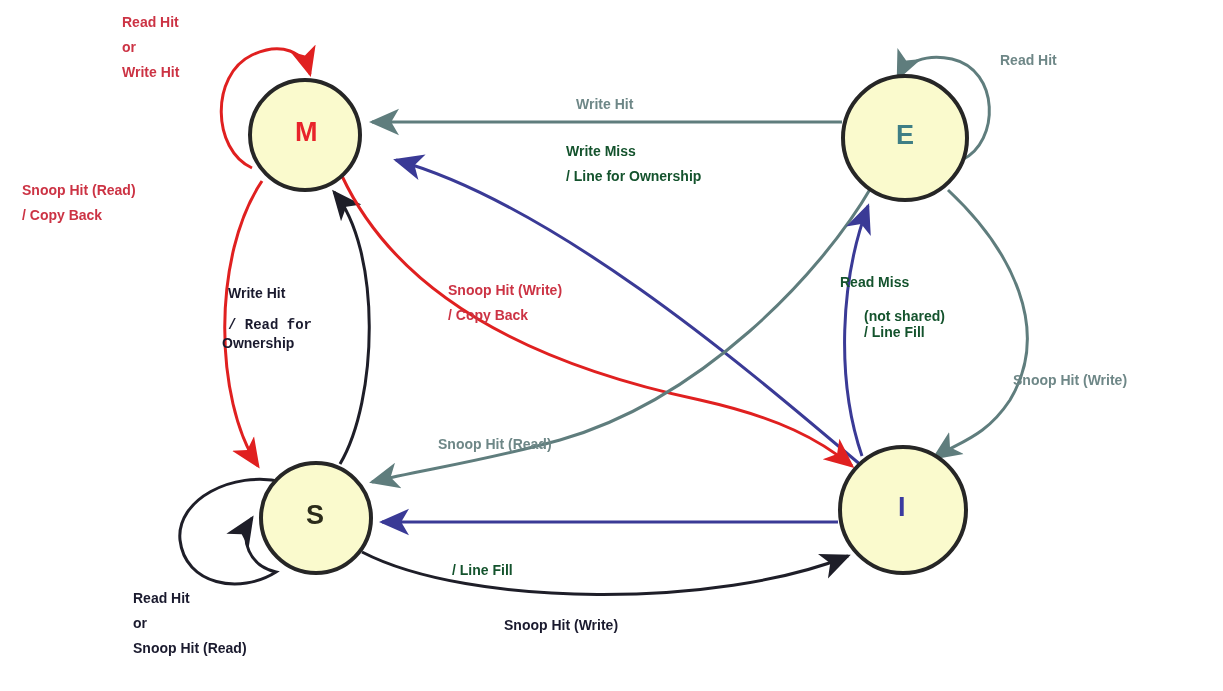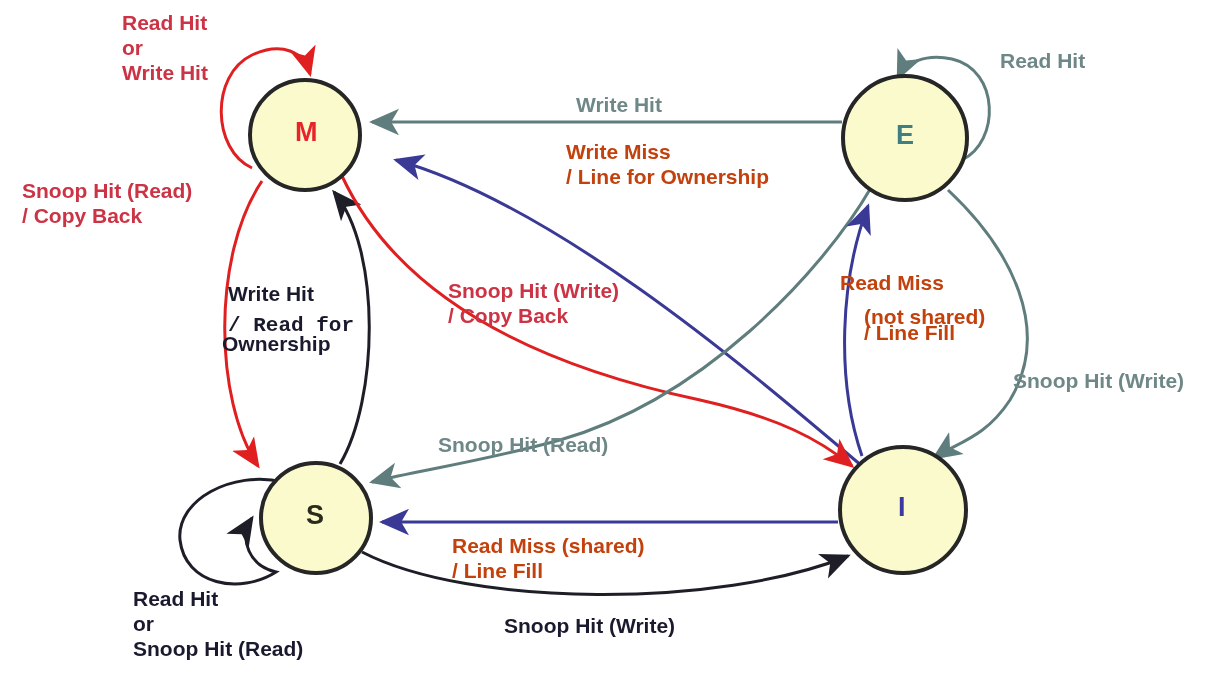--- a/index.html
+++ b/index.html
@@ -1,25 +1,25 @@
 <!DOCTYPE html>
 <html><head>
 <meta charset="utf-8">
 <title>MESI State Diagram</title>
 <style>
   html,body{margin:0;padding:0;background:#ffffff;}
   body{width:1223px;height:691px;overflow:hidden;
        font-family:"Liberation Sans","DejaVu Sans",sans-serif;}
   #canvas{position:relative;width:1223px;height:691px;background:#fff;}
   svg.layer{position:absolute;left:0;top:0;width:1223px;height:691px;}
-  .lbl{position:absolute;font-weight:bold;font-size:21px;line-height:25px;
+  .lbl{position:absolute;font-weight:bold;font-size:14px;line-height:25px;
        white-space:pre;letter-spacing:0px;}
   .c-red{color:#CC3344;}
   .c-teal{color:#6E8787;}
-  .c-purple{color:#c2410c;}
+  .c-purple{color:#14532d;}
   .c-black{color:#1A1A2E;}
   .node-txt{font-weight:bold;font-size:27px;}
 </style>
 </head>
 <body>
 
 <div id="canvas">
 
   <svg class="layer" viewBox="0 0 1223 691" xmlns="http://www.w3.org/2000/svg">
     <defs>
@@ -105,21 +105,20 @@
   <div class="lbl c-red" style="left:448px;top:303px;">/ Copy Back</div>
 
   <div class="lbl c-purple" style="left:840px;top:270px;">Read Miss</div>
   <div class="lbl c-purple" style="left:864px;top:304px;">(not shared)</div>
   <div class="lbl c-purple" style="left:864px;top:320px;">/ Line Fill</div>
 
   <div class="lbl c-teal" style="left:1013px;top:368px;">Snoop Hit (Write)</div>
 
   <div class="lbl c-teal" style="left:438px;top:432px;">Snoop Hit (Read)</div>
 
-  <div class="lbl c-purple" style="left:452px;top:533px;">Read Miss (shared)</div>
   <div class="lbl c-purple" style="left:452px;top:558px;">/ Line Fill</div>
 
   <div class="lbl c-black" style="left:504px;top:613px;">Snoop Hit (Write)</div>
 
   <div class="lbl c-black" style="left:133px;top:586px;">Read Hit</div>
   <div class="lbl c-black" style="left:133px;top:611px;">or</div>
   <div class="lbl c-black" style="left:133px;top:636px;">Snoop Hit (Read)</div>
 
 </div>
 

